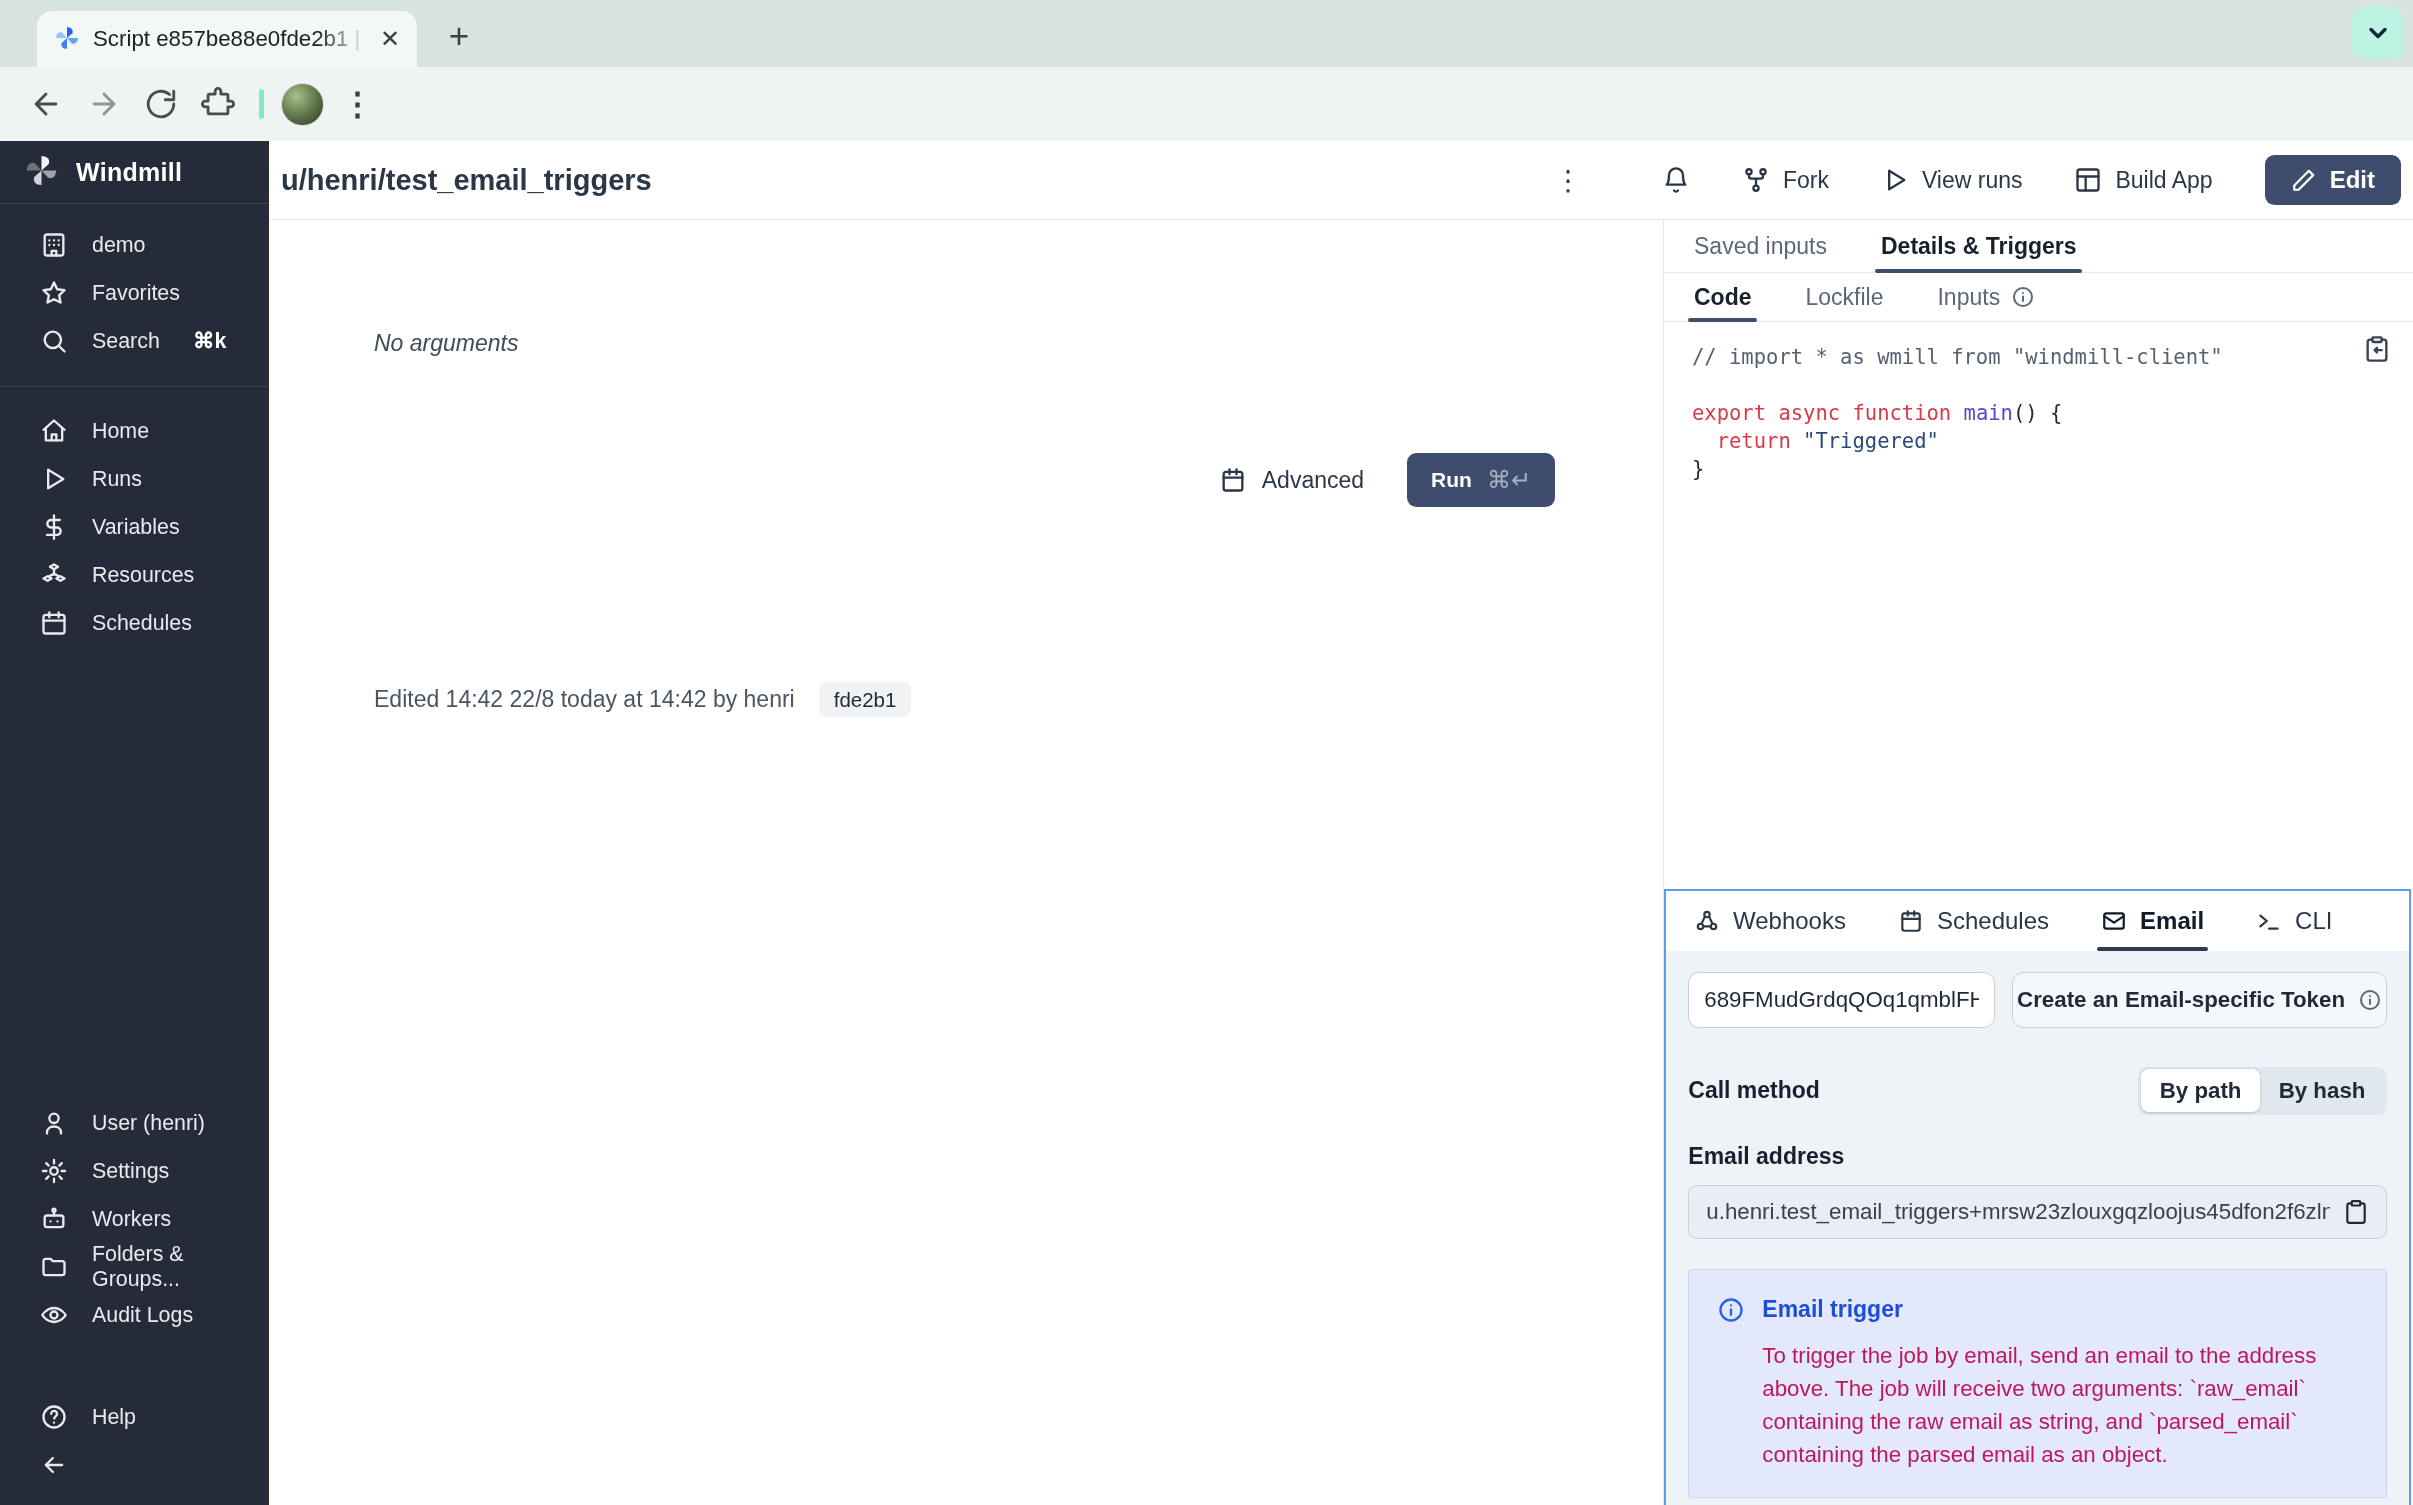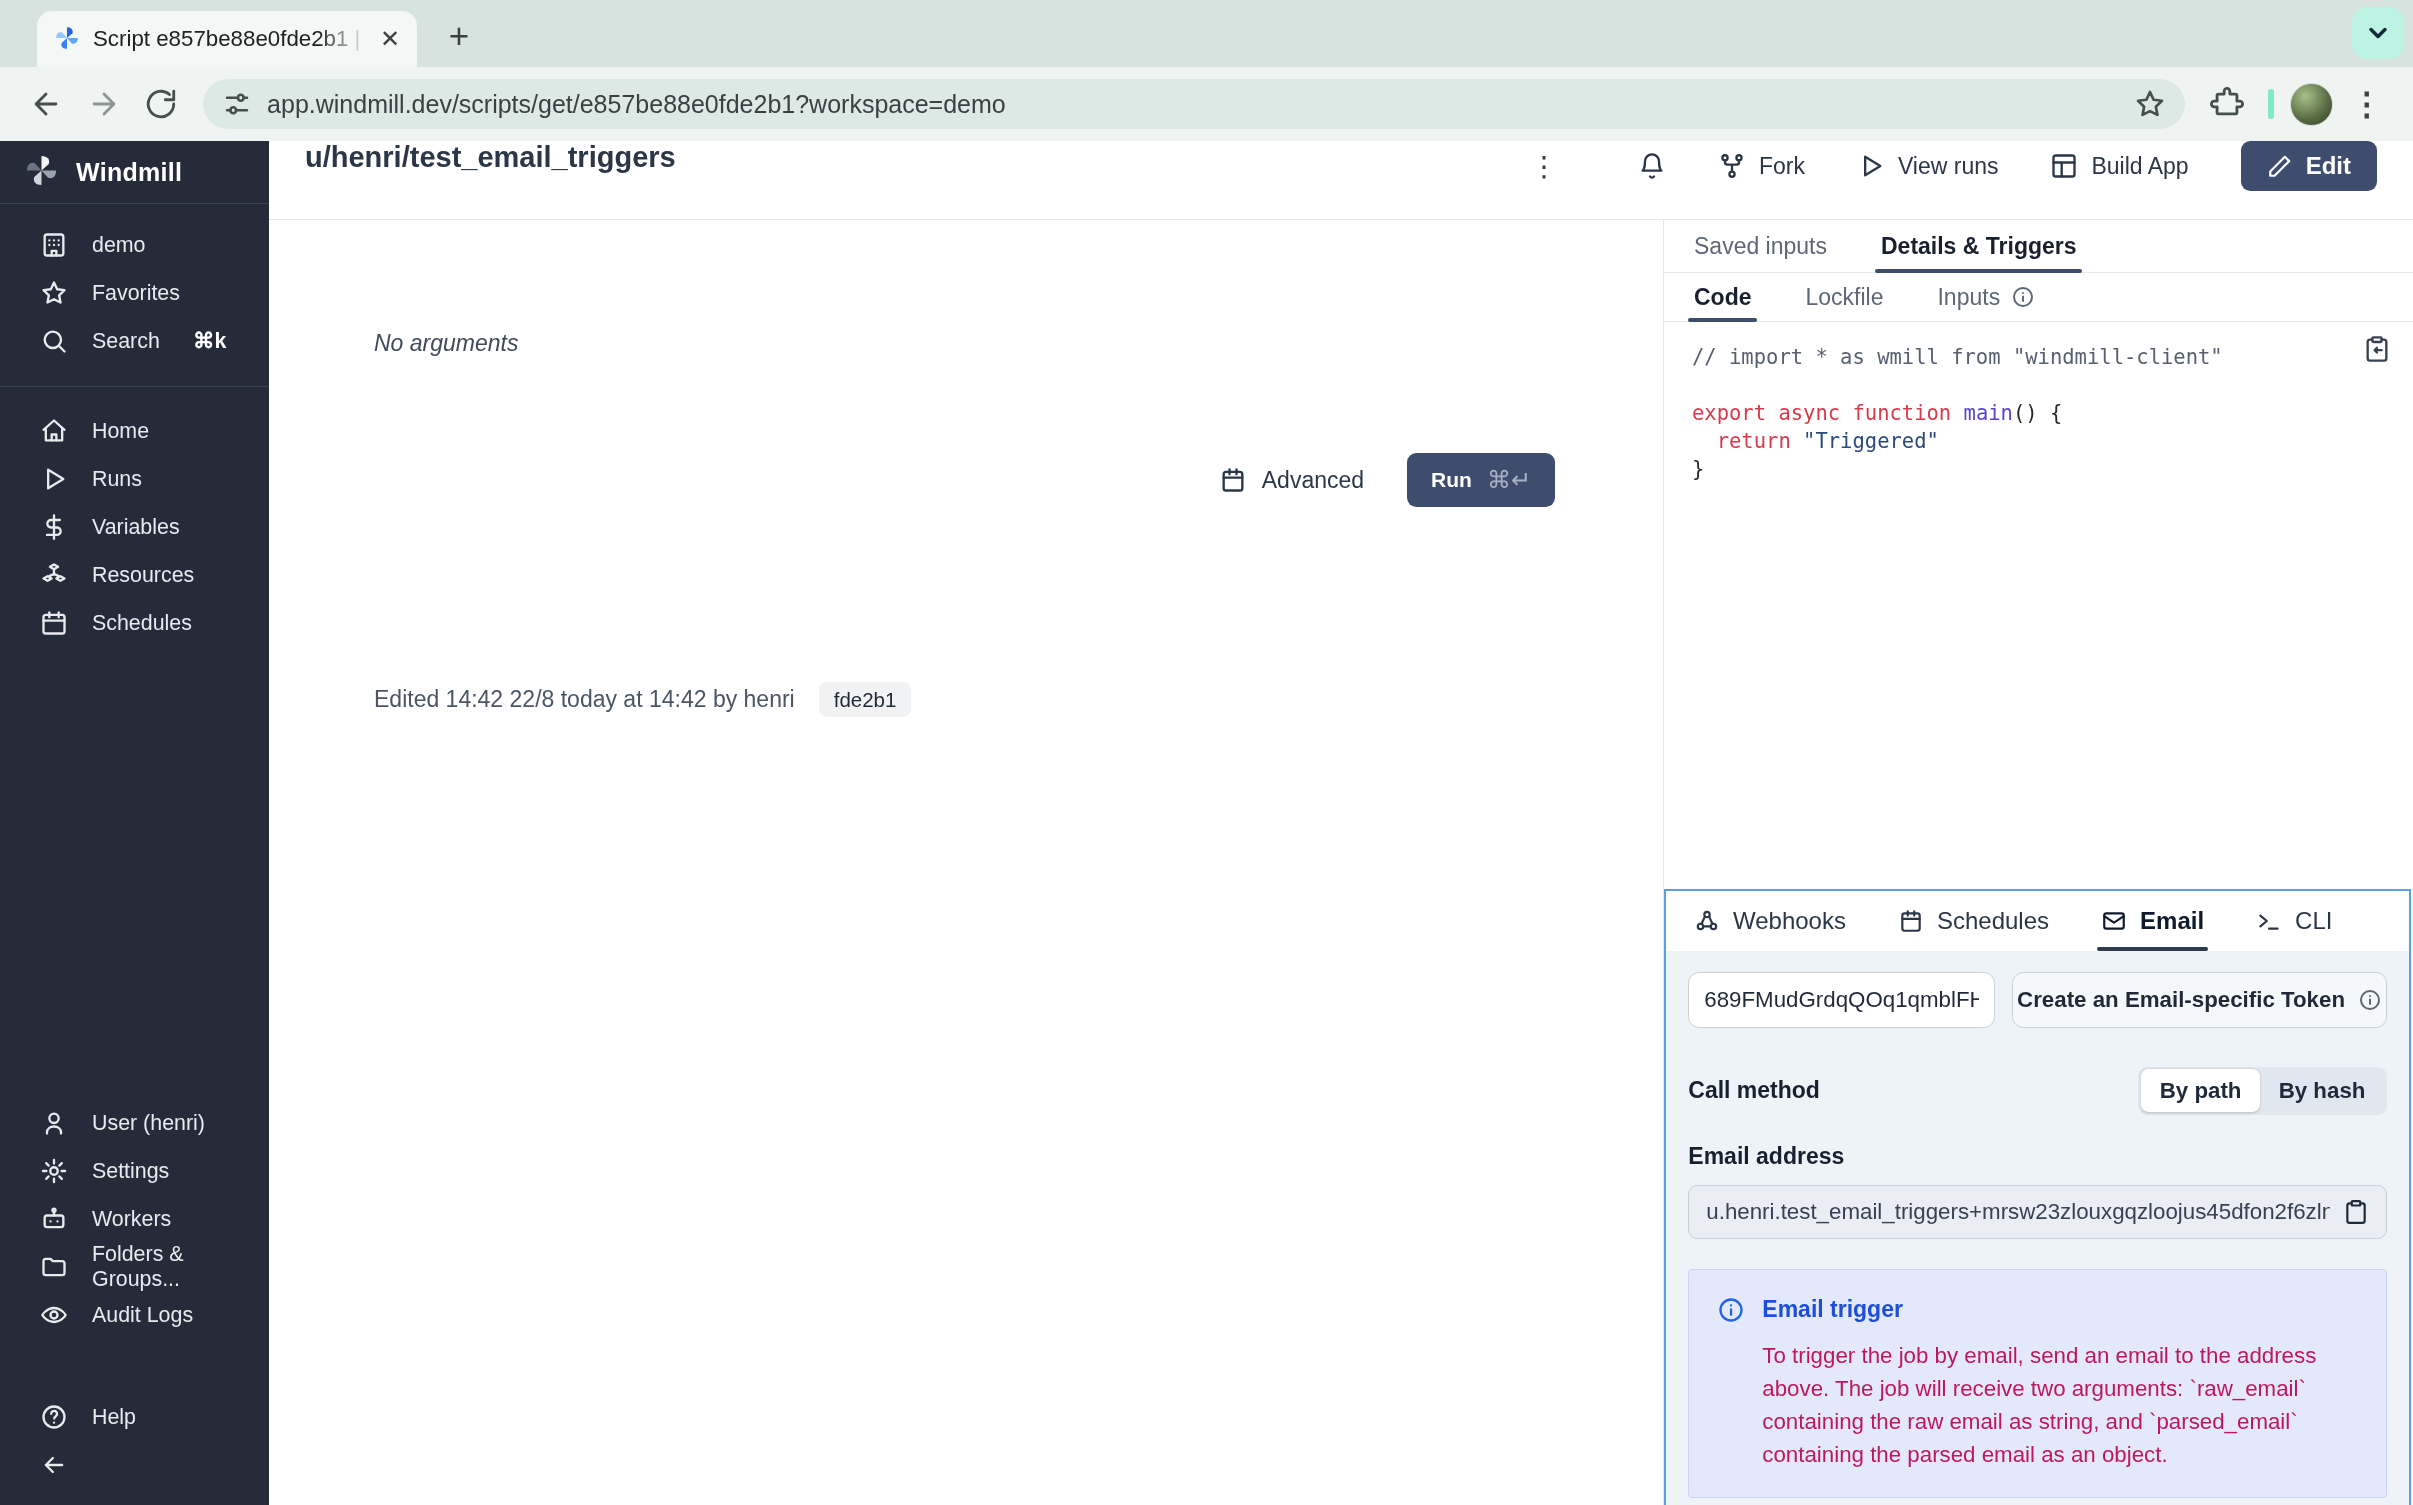--- a/index.html
+++ b/index.html
@@ -32,21 +32,21 @@
   .brand { height:63px; display:flex; align-items:center; gap:17px; padding:0 24px; border-bottom:0.9px solid #3a4150; }
   .brand-name { font-size:25px; font-weight:700; color:#fff; letter-spacing:0.3px; }
   .side-group { padding:17px 0; }
   .side-item { height:48px; display:flex; align-items:center; gap:24px; padding:0 40px; font-size:21.4px; color:#e8eaee; cursor:default; }
   .side-item .ic { width:28px; height:28px; flex-shrink:0; }
   .side-div { border-top:0.9px solid #3a4150; margin:3.7px 0; }
   .kbd { font-weight:700; color:#fff; margin-left:9.3px; font-size:21.4px; }
   .side-spacer { flex:1; }
 
   .content { flex:1; display:flex; flex-direction:column; }
-  .page-header { height:79px; display:flex; align-items:flex-start; padding:0 36px; border-bottom:0.9px solid #e6e8eb; gap:37px; }
+  .page-header { height:79px; display:flex; align-items:center; padding:0 12px; border-bottom:0.9px solid #e6e8eb; gap:37px; }
   .page-title { font-size:29px; font-weight:700; color:#2b3647; flex:1; white-space:nowrap; }
   .hdr-actions { display:flex; align-items:center; gap:52px; }
   .hdr-btn { display:flex; align-items:center; gap:13px; font-size:23px; font-weight:500; color:#2b3647; cursor:default; }
   .hdr-btn .ic { width:28px; height:28px; }
   .kebab { font-size:28px; color:#2b3647; letter-spacing:0; margin-right:28px; }
   .edit-btn { background:#3e4c6d; color:#fff; border:none; border-radius:9.3px; height:50px; padding:0 26px;
               display:flex; align-items:center; gap:13px; font-size:24px; font-weight:600; }
   .edit-btn .ic { width:26px; height:26px; }
 
   .work { flex:1; display:flex; min-height:0; }
@@ -140,35 +140,20 @@
   <div class="nav-ic dim">
     <svg class="ic" width="34" height="34" viewBox="0 0 24 24">
         <path d="M5 12h14M12 5l7 7-7 7"></path>
       </svg>
   </div>
   <div class="nav-ic">
     <svg class="ic" width="34" height="34" viewBox="0 0 24 24">
         <path d="M21 12a9 9 0 11-3-6.7"></path>
         <path d="M21 3v6h-6"></path>
       </svg>
-  </div>
-  <div class="omnibox">
-    <span style="color:#454f4b">
-      <svg class="ic" width="30" height="30" viewBox="0 0 24 24">
-          <path d="M4 7h9M17 7h3M4 17h3M11 17h9"></path>
-          <circle cx="15" cy="7" r="2.4"></circle>
-          <circle cx="9" cy="17" r="2.4"></circle>
-        </svg>
-    </span>
-    <span class="url-text">app.windmill.dev/scripts/get/e857be88e0fde2b1?workspace=demo</span>
-    <span style="color:#454f4b">
-      <svg class="ic" width="32" height="32" viewBox="0 0 24 24">
-          <path d="M12 3l2.7 5.8 6.3.8-4.6 4.4 1.2 6.2L12 17.3 6.4 20.2l1.2-6.2L3 9.6l6.3-.8z"></path>
-        </svg>
-    </span>
   </div>
   <div class="nav-ic">
     <svg class="ic" width="34" height="34" viewBox="0 0 24 24">
         <path d="M10 3a2 2 0 014 0v2h4a1 1 0 011 1v4h2a2 2 0 010 4h-2v4a1 1 0 01-1 1H6a1 1 0 01-1-1v-4H3a2 2 0 110-4h2V6a1 1 0 011-1h4z"></path>
       </svg>
   </div>
   <div class="mint-sep"></div>
   <div class="avatar"></div>
   <div class="nav-ic" style="font-size:32px; color:#3c4043; font-weight:700;">⋮</div>
 </div>

